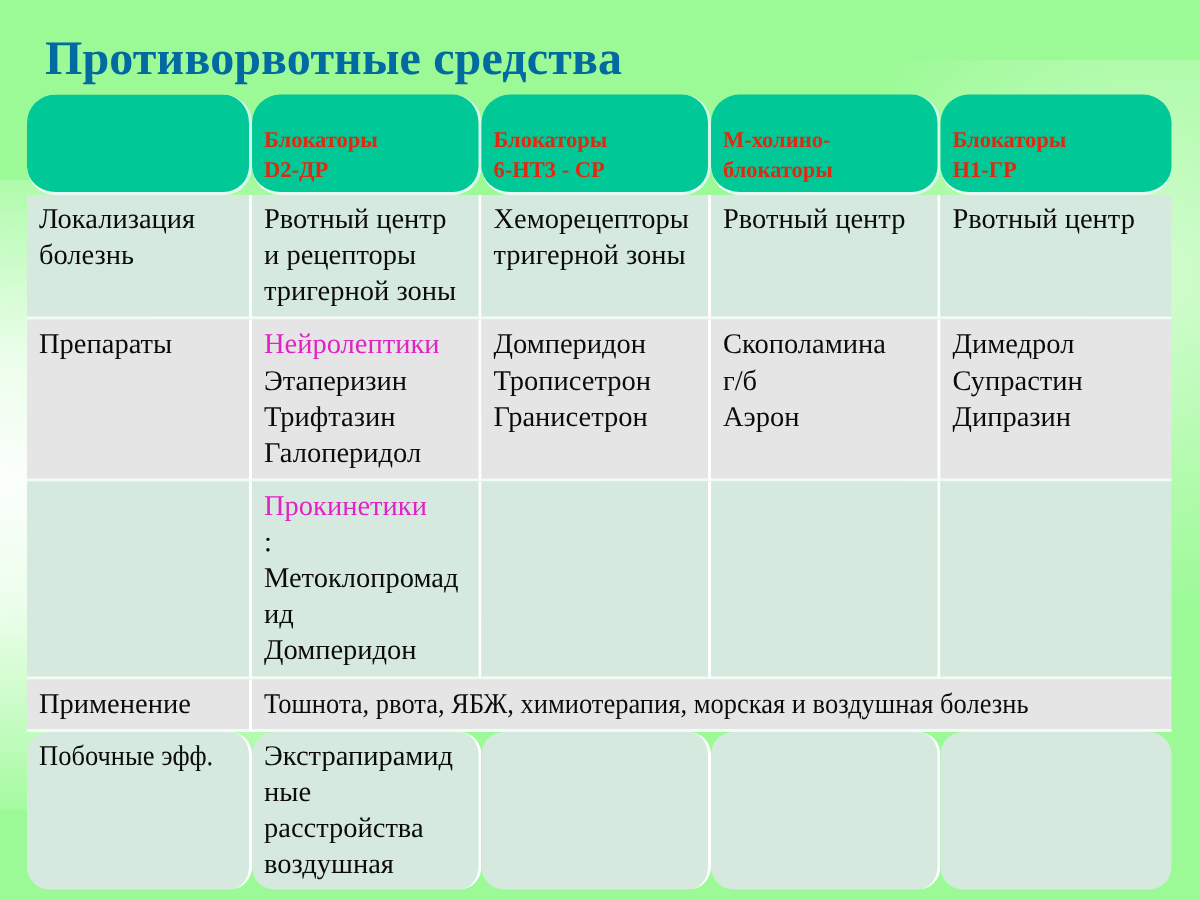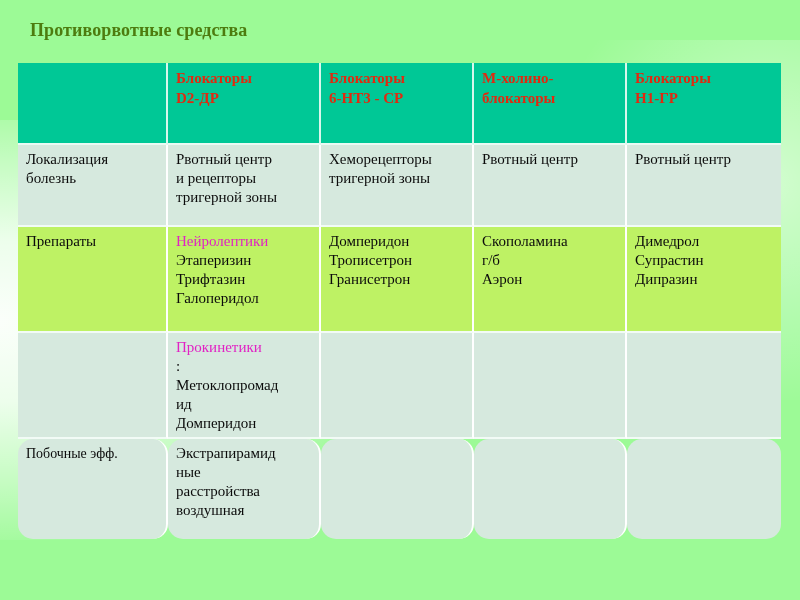--- a/index.html
+++ b/index.html
@@ -48,23 +48,23 @@
     position: relative;
     width: 800px;
     height: 600px;
     z-index: 1;
   }
 
   .slide-title {
     position: absolute;
     left: 30px;
     top: 21px;
-    font-size: 18px;
+    font-size: 32px;
     font-weight: bold;
-    color: #4d7c0f;
+    color: #0369a1;
     letter-spacing: 0.1px;
     white-space: nowrap;
     line-height: 1.1;
   }
 
   .table-wrap {
     position: absolute;
     left: 18px;
     top: 63px;
     width: 763px;
@@ -75,47 +75,48 @@
     width: 763px;
     height: 476px;
     border-collapse: separate;
     border-spacing: 0;
     table-layout: fixed;
   }
 
   table.grid td {
     vertical-align: top;
     padding: 5px 7px 4px 8px;
-    font-size: 15px;
+    font-size: 19px;
     line-height: 1.27;
     color: #0b0b0b;
     border-right: 2px solid #ffffff;
     border-bottom: 2px solid #f2fbf6;
     background: #e9f5ee;
     overflow: hidden;
   }
   table.grid td:last-child { border-right: none; }
   table.grid tr:last-child td { border-bottom: none; border-radius: 15px; }
 
   
   tr.head td {
     background: #00c896;
     color: #e02a10;
     font-weight: bold;
     font-size: 15px;
     line-height: 1.3;
     border-right: 2px solid #d8f7ec;
     border-bottom: 2px solid #eafaf3;
-    padding-top: 6px;
+    padding-top: 22px;
+    border-radius: 19px;
   }
   tr.head td.blank { color: transparent; }
 
   
   tr.tint td { background: #d6e9de; }
-  tr.light td { background: #bef264; margin-top: 10px; }
+  tr.light td { background: #e5e5e5; margin-top: 10px; }
 
   .col-a { width: 150px; }
   .col-b { width: 153px; }
   .col-c { width: 153px; }
   .col-d { width: 153px; }
   .col-e { width: 154px; }
 
   .hl-magenta {
     color: #e122c4;
     font-weight: normal;
@@ -249,20 +250,26 @@
               <span>Метоклопромад</span>
               <span>ид</span>
               <span>Домперидон</span>
             </span>
           </td>
           <td></td>
           <td></td>
           <td></td>
         </tr>
 
+        <tr class="light wide-row" style="height:33px">
+          <td>Применение</td>
+          <td colspan="4">
+            <span class="narrow">Тошнота, рвота, ЯБЖ, химиотерапия, морская и воздушная болезнь</span>
+          </td>
+        </tr>
 
         <tr class="tint" style="height:100px">
           <td>
             <span class="narrow">Побочные эфф.</span>
           </td>
           <td>
             <span class="cell-lines">
               <span>Экстрапирамид</span>
               <span>ные</span>
               <span>расстройства</span>

